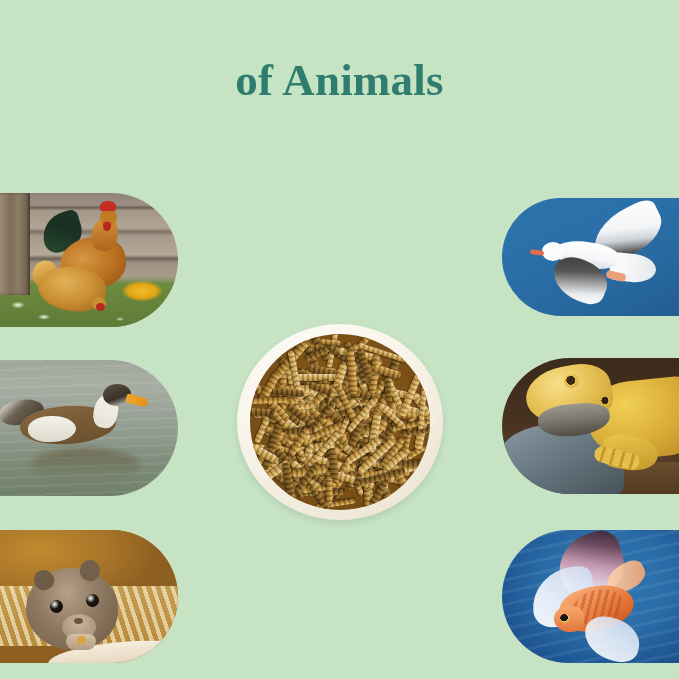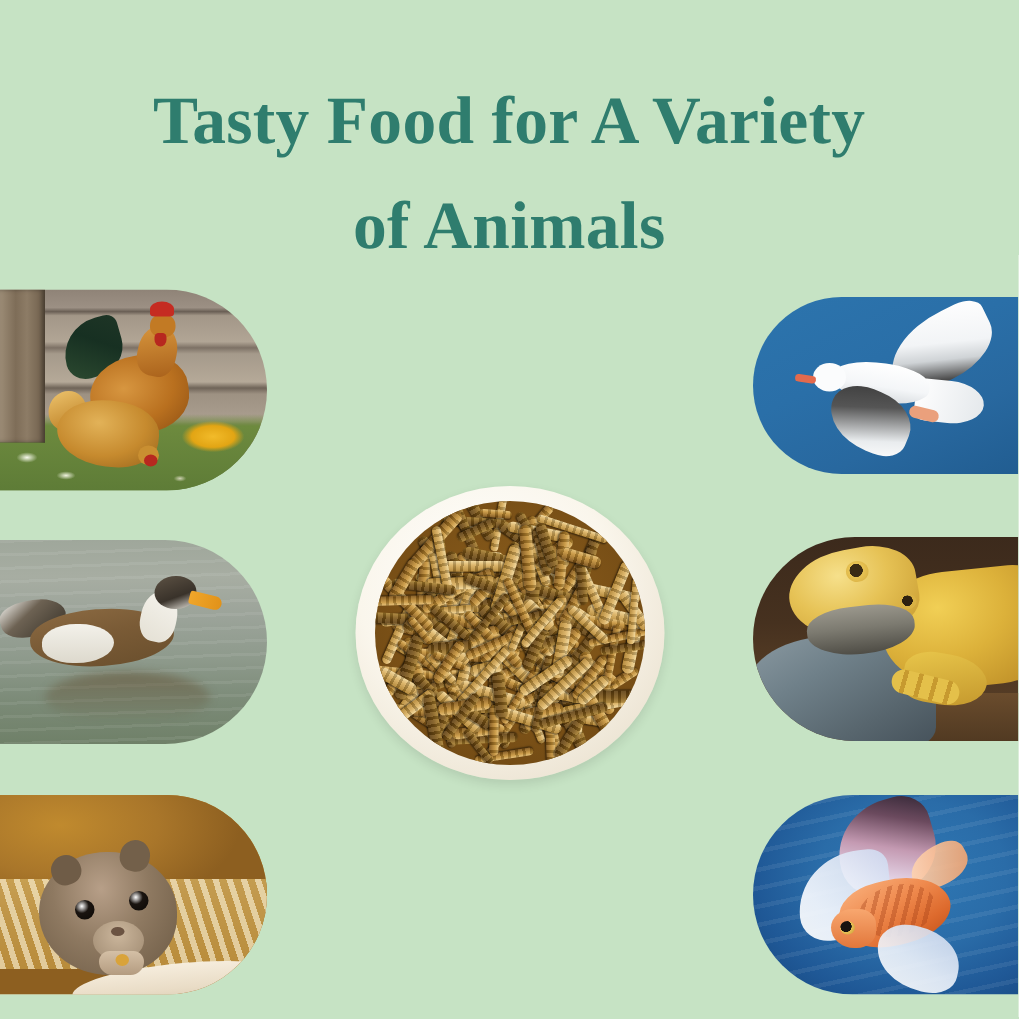--- a/index.html
+++ b/index.html
@@ -445,21 +445,20 @@
     border-radius: 50px;
     background: repeating-linear-gradient(90deg, rgba(0,0,0,.20) 0 2px, rgba(255,255,255,.10) 2px 5px);
   }
 </style>
 </head>
 <body>
 
 <div id="poster">
 
   <div id="title-block">
-    <span class="tline">Tasty Food for A Variety</span>
     <span class="tline">of Animals</span>
   </div>
 
   <div class="tile left" id="tile-chicken">
     <div class="photo" id="chicken-scene">
       <div id="chicken-post"></div>
       <div id="rooster-tail"></div>
       <div id="rooster-body"></div>
       <div id="rooster-neck"></div>
       <div id="rooster-head"></div>

